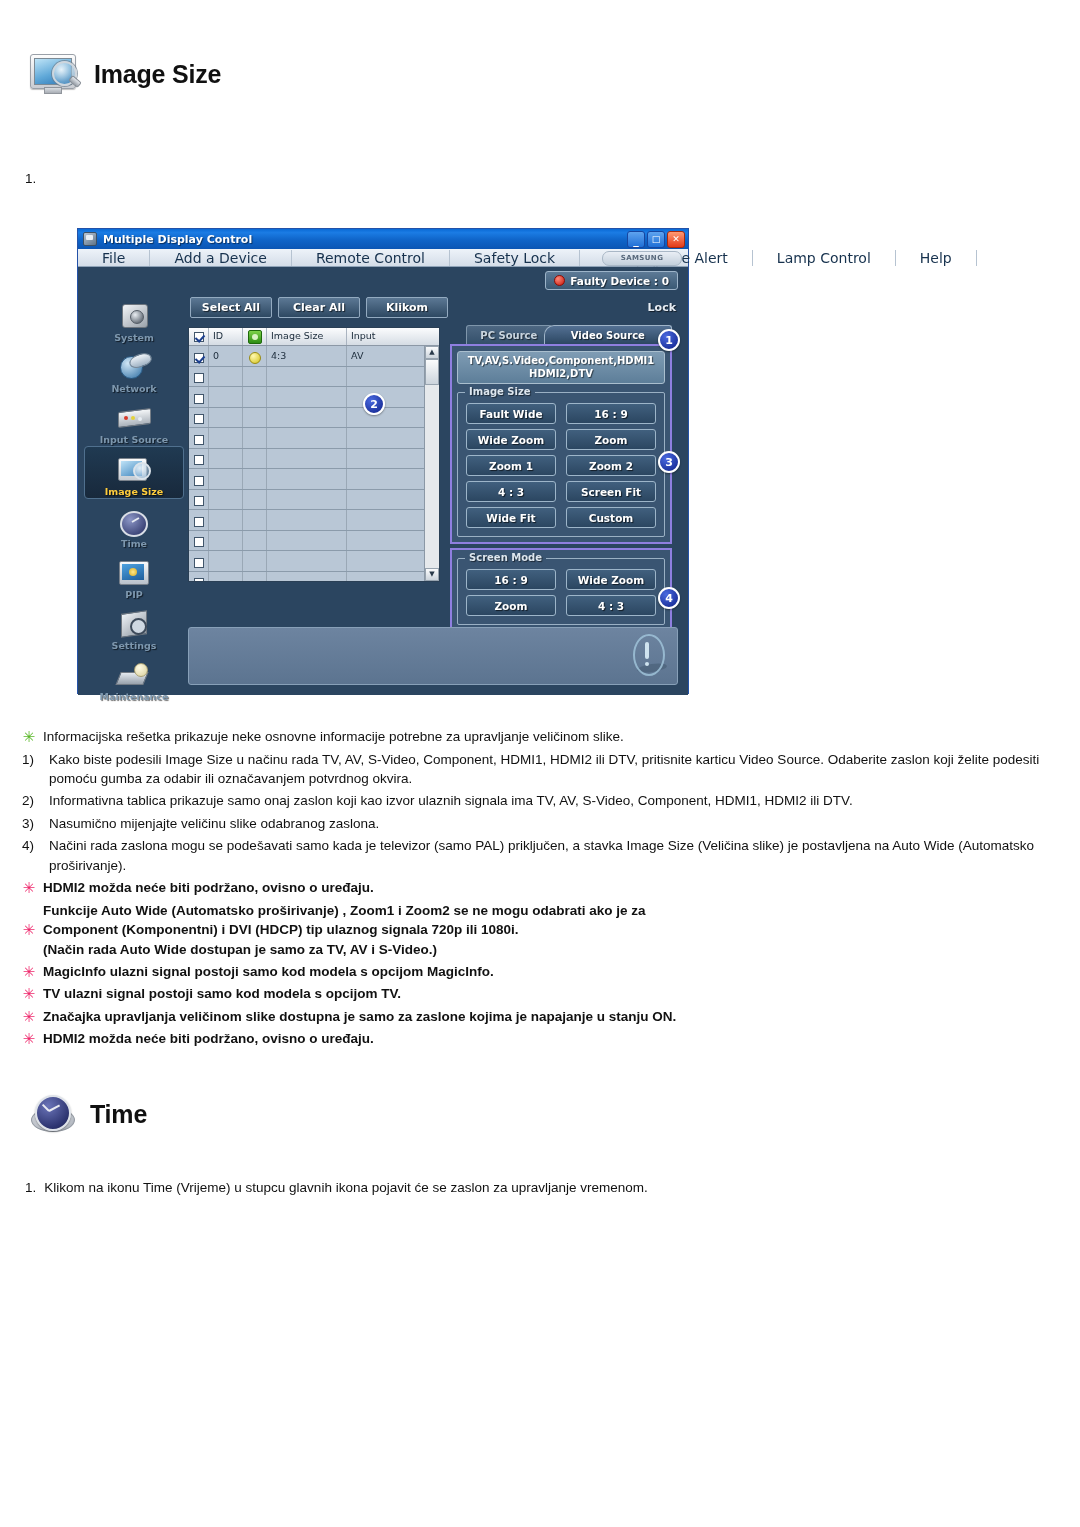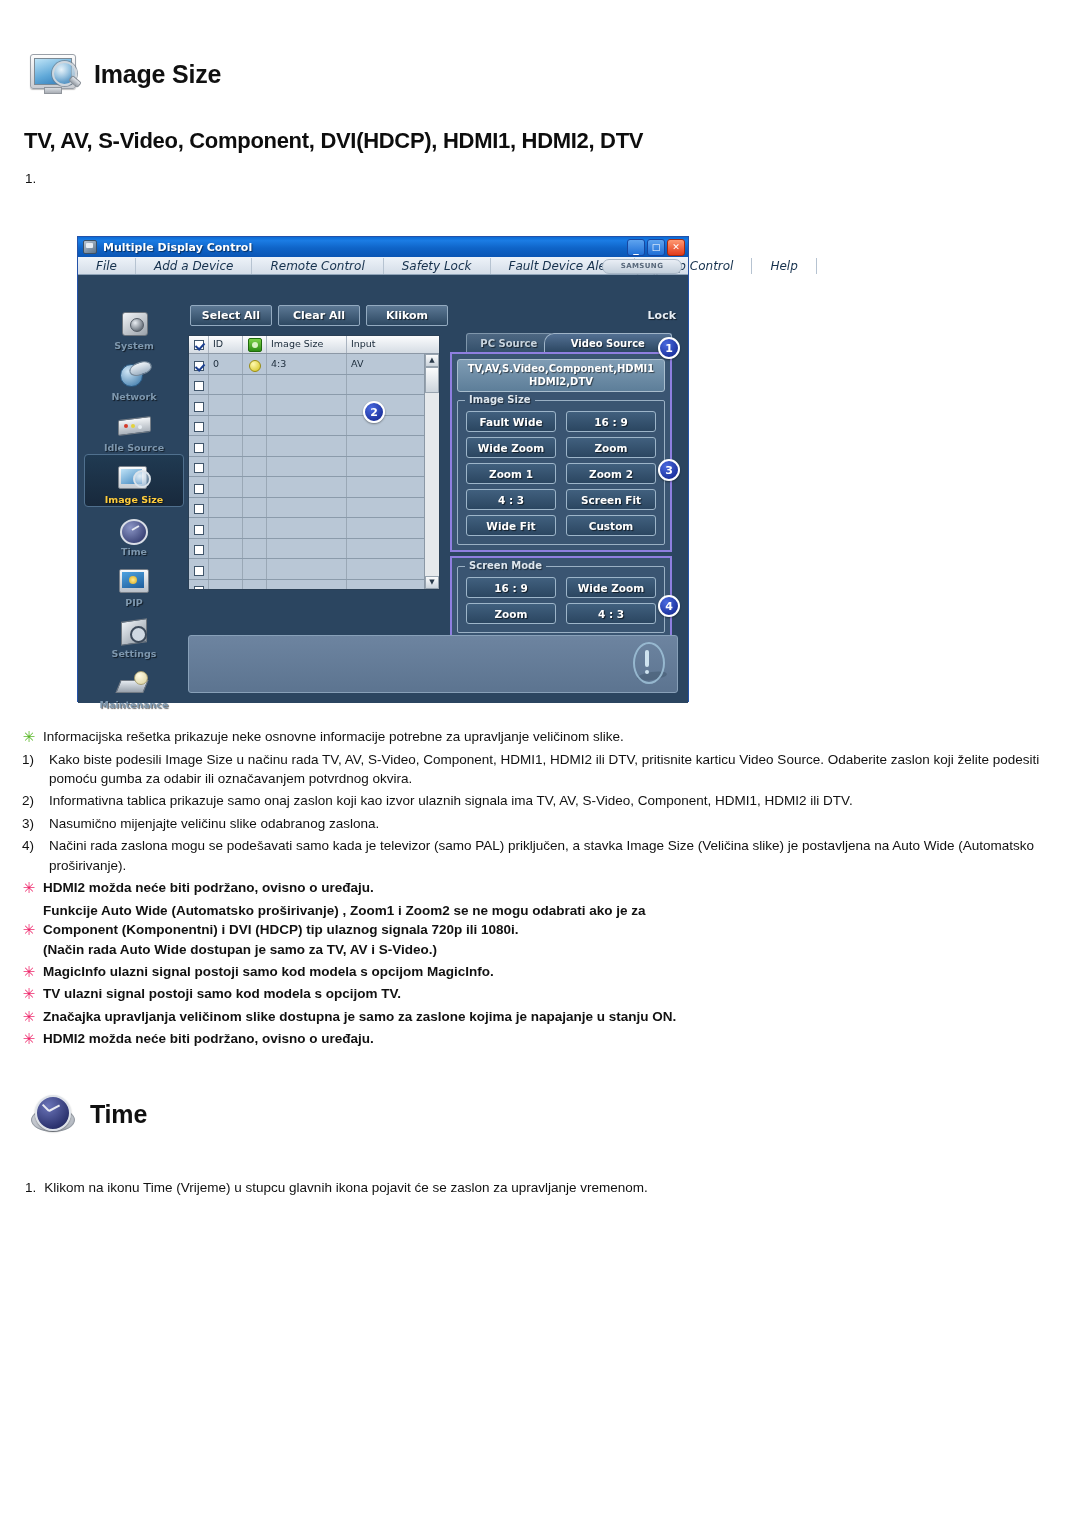--- a/index.html
+++ b/index.html
@@ -71,21 +71,21 @@
   }
 
   
   .num-line{display:flex;gap:8px;font-size:13.5px;line-height:1.42;color:#111;}
   .num-line .n{flex:0 0 auto;}
   #intro-1{position:absolute;left:25px;top:169px;width:1010px;}
   #time-intro-1{position:absolute;left:25px;top:1178px;width:1010px;}
 
   
   #app-window{
-    position:absolute;left:77px;top:236px;width:612px;height:466px;
+    position:absolute;left:77px;top:228px;width:612px;height:466px;
     background:#0f766e;
     border:1px solid #2452a8;
     box-sizing:border-box;
     font-family:"DejaVu Sans", sans-serif;
   }
   
   .titlebar{
     height:20px;
     background:linear-gradient(#0a6ad6 0%,#1b7ce4 18%,#0f64c8 55%,#0a55b4 100%);
     display:flex;align-items:center;padding:0 3px 0 5px;gap:6px;
@@ -106,22 +106,22 @@
   .tb-btn .g{position:absolute;color:#fff;font-size:9px;left:0;right:0;text-align:center;top:1px;line-height:12px;font-weight:bold;}
   .tb-btn.min .g{top:3px;font-size:11px;}
 
   
   .menubar{
     height:17px;background:linear-gradient(#eef3f9,#d4dde8);
     display:flex;align-items:center;border-bottom:1px solid #8fa3b8;
     position:relative;
   }
   .menu-item{
-    font-size:12px;color:#16314d;padding:0 18px;white-space:nowrap;
-    border-right:1px solid #b6c3d1;line-height:16px;font-style:italic;
+    font-size:14px;color:#16314d;padding:0 24px;white-space:nowrap;
+    border-right:1px solid #b6c3d1;line-height:16px;
   }
   .menu-item:last-of-type{border-right:none;}
   .samsung-logo{
     position:absolute;right:6px;top:2px;width:78px;height:13px;
     background:linear-gradient(#e9eef5,#c3cfdb);
     border-radius:7px;border:1px solid #a9b7c6;
     font-size:7px;color:#57677a;letter-spacing:.4px;
     text-align:center;line-height:12px;font-weight:bold;
   }
 
@@ -338,21 +338,20 @@
     <span class="mon-icon">
       <span class="frame"></span>
         <span class="screen"></span>
         <span class="stand"></span>
       <span class="lens"></span>
         <span class="handle"></span>
     </span>
     <span class="head-title">Image Size</span>
   </div>
 
-  <div id="subtitle">TV, AV, S-Video, Component, DVI(HDCP), HDMI1, HDMI2, DTV</div>
 
   <div id="intro-1" class="num-line">
     <span class="n">1.</span>
   </div>
 
   <div id="app-window">
 
     <div class="titlebar">
       <span class="tb-icon"></span>
       <span class="tb-title">Multiple Display Control</span>
@@ -375,20 +374,26 @@
       <span class="menu-item">Remote Control</span>
       <span class="menu-item">Safety Lock</span>
       <span class="menu-item">Fault Device Alert</span>
       <span class="menu-item">Lamp Control</span>
       <span class="menu-item">Help</span>
       <span class="samsung-logo">SAMSUNG DIGITall</span>
     </div>
 
     <div class="app-body">
 
+      <div class="faultybar">
+        <span class="faulty-badge">
+          <span class="dot-red"></span>
+          <span>Faulty Device : 0</span>
+        </span>
+      </div>
 
       <div class="leftnav">
         <div class="nav-item">
           <span class="nav-ico ic-system">
               <span class="b"></span>
               <span class="l"></span>
             </span>
           <span class="nav-label">System</span>
         </div>
         <div class="nav-item">
@@ -398,21 +403,21 @@
             </span>
           <span class="nav-label">Network</span>
         </div>
         <div class="nav-item">
           <span class="nav-ico ic-input">
               <span class="box"></span>
               <span class="p1"></span>
               <span class="p2"></span>
               <span class="p3"></span>
             </span>
-          <span class="nav-label">Idle Source</span>
+          <span class="nav-label">Input Source</span>
         </div>
         <div class="nav-item active">
           <span class="nav-ico ic-img">
               <span class="f"></span>
               <span class="s"></span>
               <span class="lens"></span>
             </span>
           <span class="nav-label">Image Size</span>
         </div>
         <div class="nav-item">

